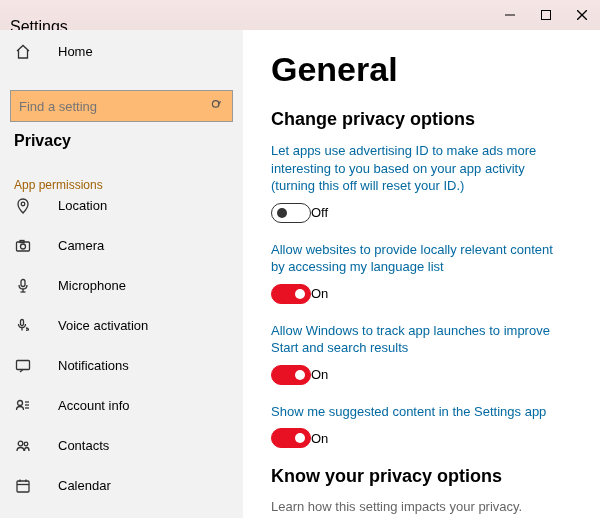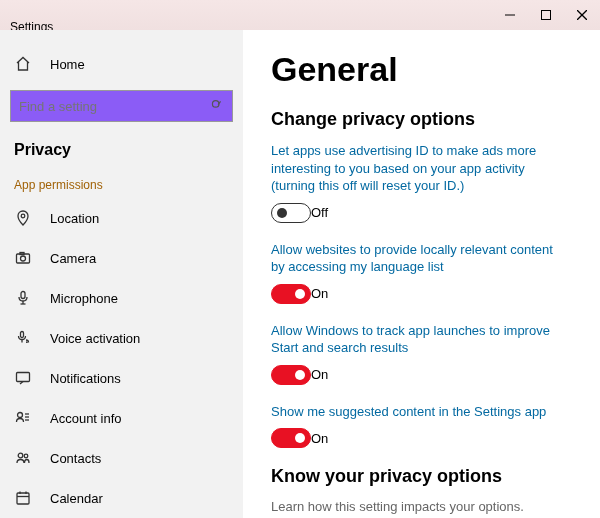--- a/index.html
+++ b/index.html
@@ -1,39 +1,39 @@
 <!DOCTYPE html>
 <html><head>
 <meta charset="utf-8">
 <style>
   * { box-sizing: border-box; margin: 0; padding: 0; font-family: "Segoe UI", Arial, sans-serif; }
   body { width: 600px; height: 518px; overflow: hidden; background: #fff; color: #000; }
   .window { display: flex; flex-direction: column; height: 100%; }
 
   
   .titlebar { height: 30px; display: flex; align-items: center; justify-content: space-between; background: linear-gradient(to bottom, #f5e6e6, #f0e0e0); padding-left: 10px; }
-  .titlebar .title { font-size: 12px; color: #000; margin-top: 24px; }
+  .titlebar .title { font-size: 16px; color: #000; margin-top: 24px; }
   .win-controls { display: flex; height: 100%; }
   .win-btn { width: 36px; display: flex; align-items: center; justify-content: center; font-size: 10px; color: #000; }
   .win-btn svg { width: 10px; height: 10px; stroke: #000; stroke-width: 1; fill: none; }
   .win-btn.close svg { stroke-width: 1.3; }
 
   
   .body { display: flex; flex: 1; min-height: 0; }
 
   
   .sidebar { width: 243px; background: #f2f2f2; display: flex; flex-direction: column; overflow: hidden; }
   .sidebar-top { padding-top: 14px; }
-  .nav-row { height: 40px; display: flex; align-items: center; padding-left: 14px; gap: 18px; font-size: 13px; color: #000; }
+  .nav-row { height: 40px; display: flex; align-items: flex-start; padding-left: 14px; gap: 26px; font-size: 13px; color: #000; }
   .nav-row.category { font-weight: 600; padding-left: 14px; height: 36px; font-size: 16px; }
   .nav-icon { width: 18px; display: flex; justify-content: center; align-items: center; }
   .nav-icon svg { width: 16px; height: 16px; stroke: #333; stroke-width: 1.3; fill: none; }
   .group-header { padding: 10px 14px 6px; font-size: 12px; color: #a16207; }
   .search-wrap { padding: 6px 10px 10px; }
-  .search { width: 100%; height: 32px; border: 1px solid #999; background: #8b5cf6; padding: 0 28px 0 8px; font-size: 13px; outline: none; }
+  .search { width: 100%; height: 32px; border: 1px solid #999; background: #fdba74; padding: 0 28px 0 8px; font-size: 13px; outline: none; }
   .search-wrap { position: relative; }
   .search-icon-pos { position: absolute; right: 20px; top: 50%; transform: translateY(-60%); pointer-events: none; }
   .search-icon-pos svg { width: 13px; height: 13px; stroke: #555; stroke-width: 1.5; fill: none; }
 
   
   .content { flex: 1; padding: 20px 30px 10px 28px; overflow: hidden; }
   h1 { font-size: 34px; font-weight: 600; margin-bottom: 20px; }
   h2 { font-size: 18px; font-weight: 600; margin-bottom: 12px; margin-top: 4px; }
   .setting { margin-bottom: 18px; }
   .desc { font-size: 13px; line-height: 1.35; color: #0369a1; margin-bottom: 8px; }
@@ -235,19 +235,19 @@
         <div class="desc">Show me suggested content in the Settings app</div>
         <div class="toggle-row">
           <div class="toggle on">
               <div class="thumb"></div>
             </div>
           <span class="toggle-label">On</span>
         </div>
       </div>
 
       <h2 style="margin-top:18px">Know your privacy options</h2>
-      <div class="subtitle">Learn how this setting impacts your options.</div>
+      <div class="subtitle">Learn how this setting impacts your privacy.</div>
       <a class="link">Learn more</a>
 
     </div>
 
   </div>
 </div>
 
 </body></html>

